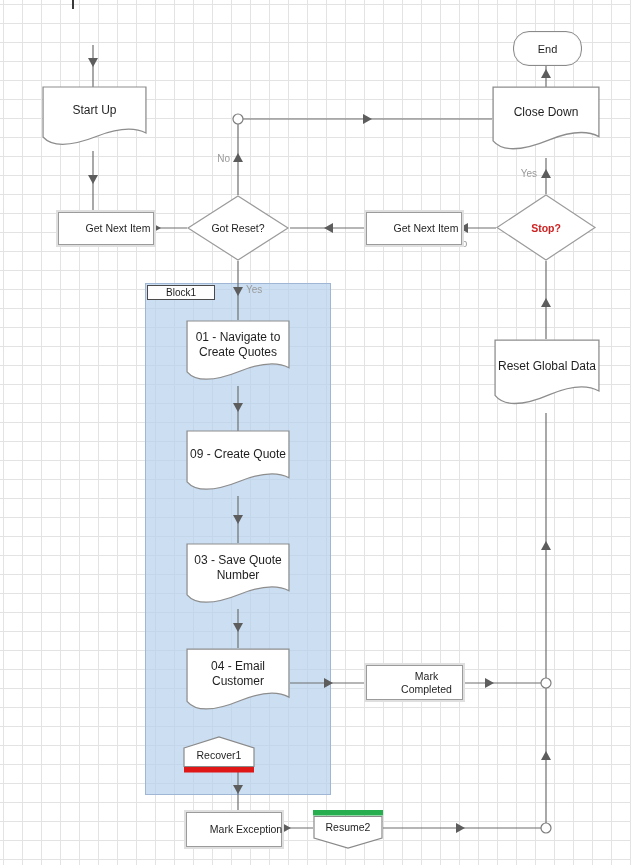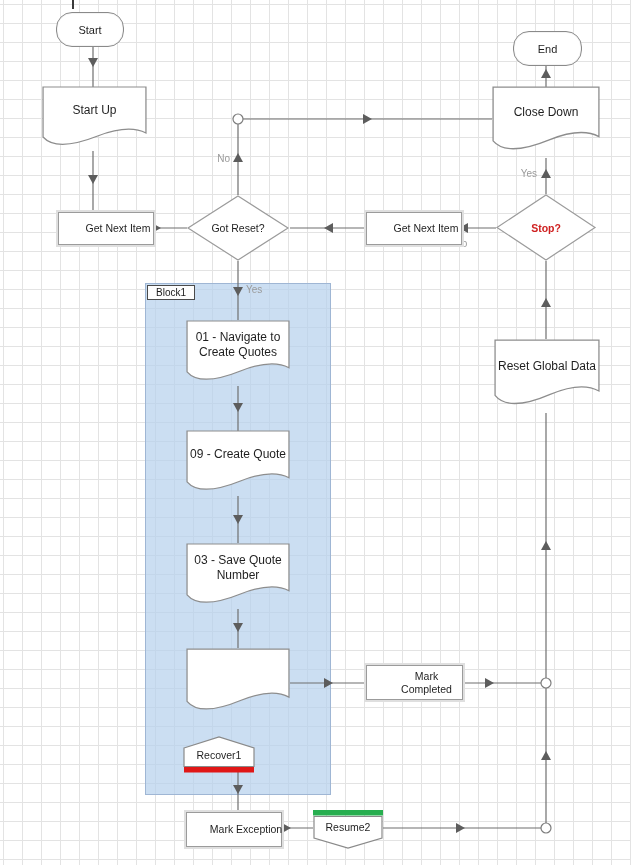--- a/index.html
+++ b/index.html
@@ -13,21 +13,21 @@
     background-size:19px 19px;
     background-position:3px 4px;
   }
   .tick{position:absolute; left:72px; top:0; width:2px; height:9px; background:#3a3a3a; z-index:4;}
   .block{
     position:absolute; left:145px; top:283px; width:184px; height:510px;
     border:1px solid #9fb6d4; z-index:1;
   }
   .block-label{
     position:absolute; left:1px; top:1px; background:#fdfdfd; border:1px solid #4a4a4a;
-    font-size:10px; padding:1px 8px; color:#1a1a1a; white-space:nowrap;
+    font-size:10px; padding:1px 18px; color:#1a1a1a; white-space:nowrap;
   }
   svg.wires{position:absolute; left:0; top:0; width:631px; height:865px; z-index:2;}
   .wires line{stroke:currentColor; stroke-width:1.2;}
   .wires polygon.arrow{fill:#5d5d5d; stroke:none;}
   .wires circle.anchor{fill:#ffffff; stroke:#7d7d7d; stroke-width:1.2;}
   .wires text{font-family:"Liberation Sans",sans-serif; font-size:10px; fill:#9a9a9a;}
   .node{position:absolute; z-index:3; display:flex; align-items:center; justify-content:center; text-align:center;}
   .terminator{
     background:#fff; border:1px solid #8a8a8a; border-radius:16px;
     font-size:11px; box-shadow:inset 0 0 0 1px #f4f4f4;
@@ -120,23 +120,20 @@
     <circle class="anchor" cx="238" cy="119" r="5"></circle>
     <circle class="anchor" cx="546" cy="683" r="5"></circle>
     <circle class="anchor" cx="546" cy="828" r="5"></circle>
 
     <text x="230" y="162" text-anchor="end">No</text>
     <text x="246" y="293" text-anchor="start">Yes</text>
     <text x="537" y="177" text-anchor="end">Yes</text>
     <text x="461" y="247" text-anchor="middle">No</text>
   </svg>
 
-  <div class="node terminator" style="left:56px;top:12px;width:66px;height:33px">
-    <span>Start</span>
-  </div>
 
   <div class="node shape-node" style="left:42px;top:86px;width:105px;height:66px">
     <svg viewBox="0 0 100 66" preserveAspectRatio="none">
       <path class="docpath" d="M1,1 L99,1 L99,47 C86,40 68,44 53,50 C36,57 12,64 1,51 Z"></path>
     </svg>
     <div class="doc-label">Start Up</div>
   </div>
 
   <div class="node action" style="left:58px;top:212px;width:70px;height:31px">
     <span>Get Next Item</span>
@@ -167,20 +164,21 @@
     <svg viewBox="0 0 100 66" preserveAspectRatio="none">
       <path class="docpath" d="M1,1 L99,1 L99,47 C86,40 68,44 53,50 C36,57 12,64 1,51 Z"></path>
     </svg>
     <div class="doc-label">03 - Save Quote Number</div>
   </div>
 
   <div class="node shape-node" style="left:186px;top:648px;width:104px;height:69px">
     <svg viewBox="0 0 100 66" preserveAspectRatio="none">
       <path class="docpath" d="M1,1 L99,1 L99,47 C86,40 68,44 53,50 C36,57 12,64 1,51 Z"></path>
     </svg>
+    <div class="doc-label">04 - Email Customer</div>
   </div>
 
   <div class="node shape-node recover" style="left:183px;top:736px;width:72px;height:37px">
     <svg viewBox="0 0 72 37" preserveAspectRatio="none">
       <polygon class="pent" points="1,12 36,1 71,12 71,30.5 1,30.5"></polygon>
       <rect x="1" y="31" width="70" height="5.5" style="fill: rgb(224, 23, 23);"></rect>
     </svg>
     <div class="pent-label">Recover1</div>
   </div>
 

